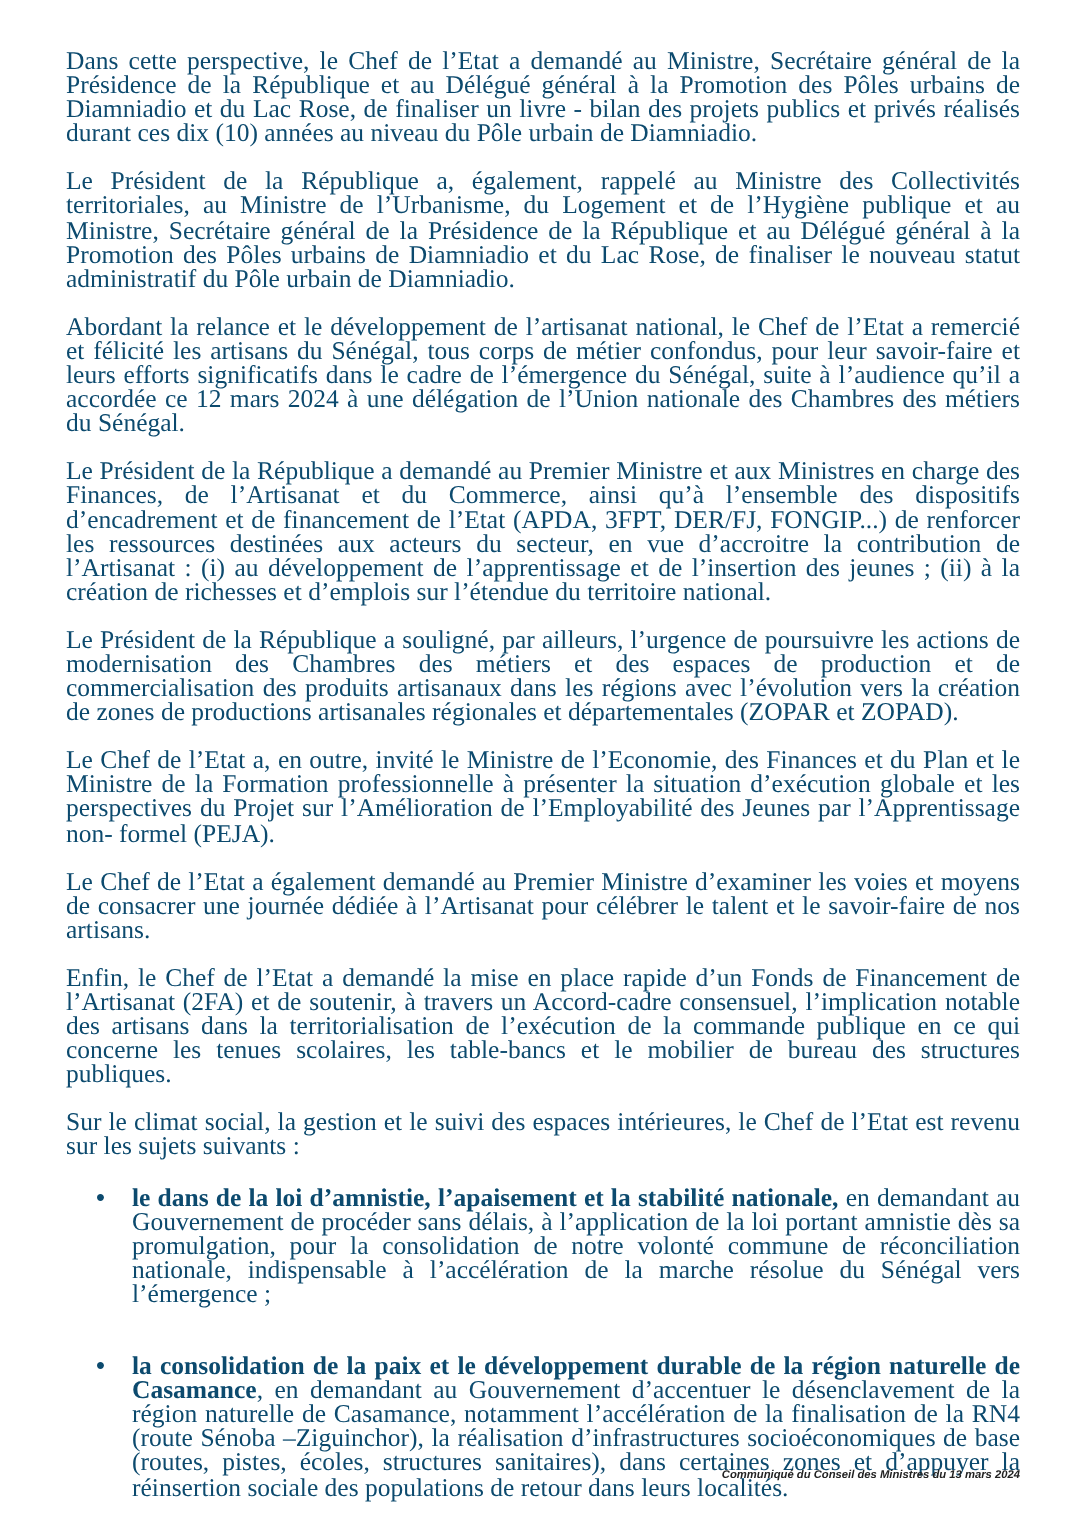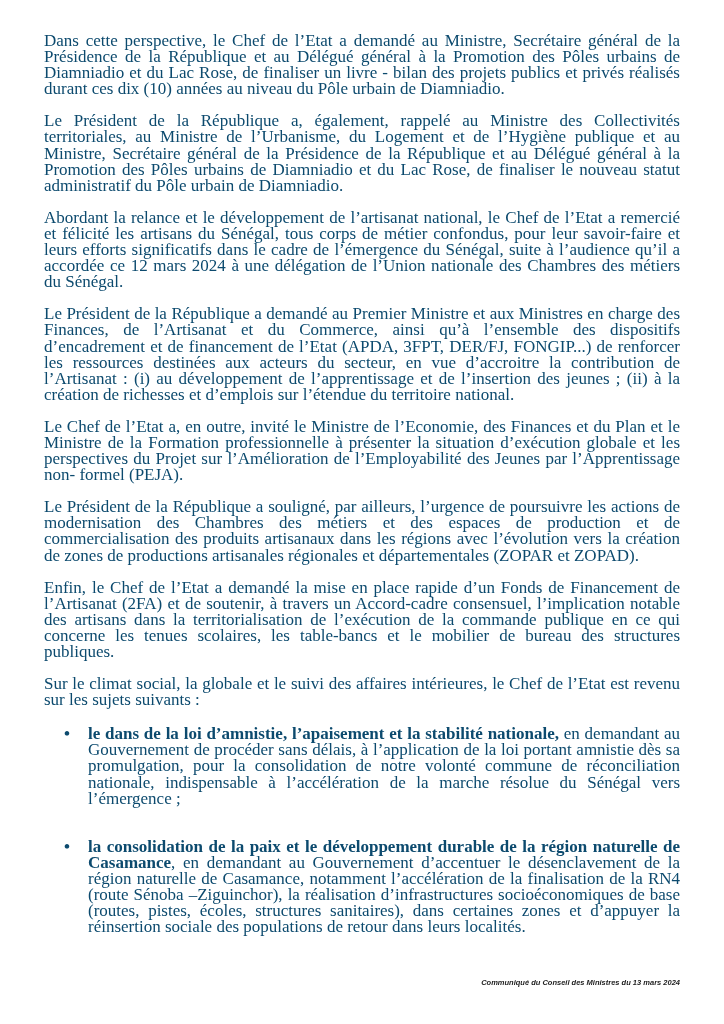--- a/index.html
+++ b/index.html
@@ -22,24 +22,25 @@
   }
 </style>
 </head>
 <body>
 
 <div class="page">
   <p class="para">Dans cette perspective, le Chef de l’Etat a demandé au Ministre, Secrétaire général de la Présidence de la République et au Délégué général à la Promotion des Pôles urbains de Diamniadio et du Lac Rose, de finaliser un livre - bilan des projets publics et privés réalisés durant ces dix (10) années au niveau du Pôle urbain de Diamniadio.</p>
   <p class="para">Le Président de la République a, également, rappelé au Ministre des Collectivités territoriales, au Ministre de l’Urbanisme, du Logement et de l’Hygiène publique et au Ministre, Secrétaire général de la Présidence de la République et au Délégué général à la Promotion des Pôles urbains de Diamniadio et du Lac Rose, de finaliser le nouveau statut administratif du Pôle urbain de Diamniadio.</p>
   <p class="para">Abordant la relance et le développement de l’artisanat national, le Chef de l’Etat a remercié et félicité les artisans du Sénégal, tous corps de métier confondus, pour leur savoir-faire et leurs efforts significatifs dans le cadre de l’émergence du Sénégal, suite à l’audience qu’il a accordée ce 12 mars 2024 à une délégation de l’Union nationale des Chambres des métiers du Sénégal.</p>
   <p class="para">Le Président de la République a demandé au Premier Ministre et aux Ministres en charge des Finances, de l’Artisanat et du Commerce, ainsi qu’à l’ensemble des dispositifs d’encadrement et de financement de l’Etat (APDA, 3FPT, DER/FJ, FONGIP...) de renforcer les ressources destinées aux acteurs du secteur, en vue d’accroitre la contribution de l’Artisanat : (i) au développement de l’apprentissage et de l’insertion des jeunes ; (ii) à la création de richesses et d’emplois sur l’étendue du territoire national.</p>
+  <p class="para">Le Président de la République a souligné, par ailleurs, l’urgence de poursuivre les actions de modernisation des Chambres des métiers et des espaces de production et de commercialisation des produits artisanaux dans les régions avec l’évolution vers la création de zones de productions artisanales régionales et départementales (ZOPAR et ZOPAD).</p>
   <p class="para">Le Chef de l’Etat a, en outre, invité le Ministre de l’Economie, des Finances et du Plan et le Ministre de la Formation professionnelle à présenter la situation d’exécution globale et les perspectives du Projet sur l’Amélioration de l’Employabilité des Jeunes par l’Apprentissage non- formel (PEJA).</p>
-  <p class="para">Le Président de la République a souligné, par ailleurs, l’urgence de poursuivre les actions de modernisation des Chambres des métiers et des espaces de production et de commercialisation des produits artisanaux dans les régions avec l’évolution vers la création de zones de productions artisanales régionales et départementales (ZOPAR et ZOPAD).</p>
+  <p class="para">Le Chef de l’Etat a également demandé au Premier Ministre d’examiner les voies et moyens de consacrer une journée dédiée à l’Artisanat pour célébrer le talent et le savoir-faire de nos artisans.</p>
   <p class="para">Enfin, le Chef de l’Etat a demandé la mise en place rapide d’un Fonds de Financement de l’Artisanat (2FA) et de soutenir, à travers un Accord-cadre consensuel, l’implication notable des artisans dans la territorialisation de l’exécution de la commande publique en ce qui concerne les tenues scolaires, les table-bancs et le mobilier de bureau des structures publiques.</p>
-  <p class="para" style="margin-bottom:18px;">Sur le climat social, la globale et le suivi des affaires intérieures, le Chef de l’Etat est revenu sur les sujets suivants :</p>
+  <p class="para" style="margin-bottom:18px;">Sur le climat social, la gestion et le suivi des espaces intérieures, le Chef de l’Etat est revenu sur les sujets suivants :</p>
 
   <ul class="list">
     <li class="list-item">
       <span class="bullet">•</span>
       <span class="bold">le dans de la loi d’amnistie, l’apaisement et la stabilité nationale,</span><span> en demandant au Gouvernement de procéder sans délais, à l’application de la loi portant amnistie dès sa promulgation, pour  la consolidation de notre volonté commune de réconciliation nationale, indispensable à l’accélération de la marche résolue du Sénégal vers l’émergence ;</span>
     </li>
     <li class="list-item">
       <span class="bullet">•</span>
       <span class="bold">la consolidation de la paix et le développement durable de la région naturelle de Casamance</span><span>, en demandant au Gouvernement d’accentuer le désenclavement de la région naturelle de Casamance, notamment l’accélération de la finalisation de la RN4 (route Sénoba –Ziguinchor), la réalisation d’infrastructures socioéconomiques de base (routes, pistes, écoles, structures sanitaires), dans certaines zones et d’appuyer la réinsertion sociale des populations de retour dans leurs localités.</span>
     </li>

